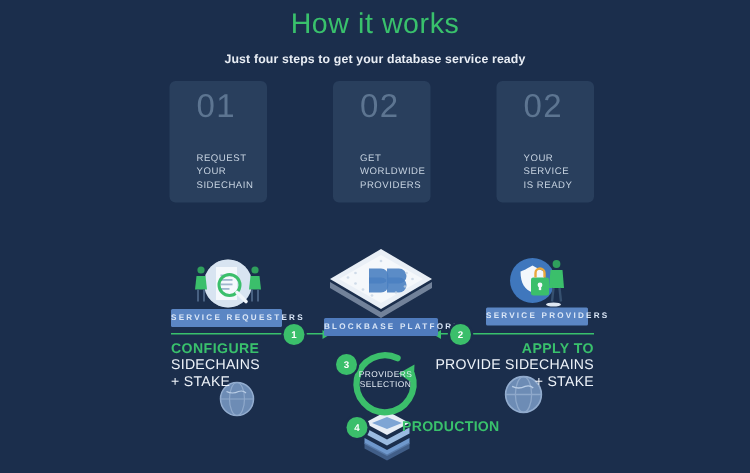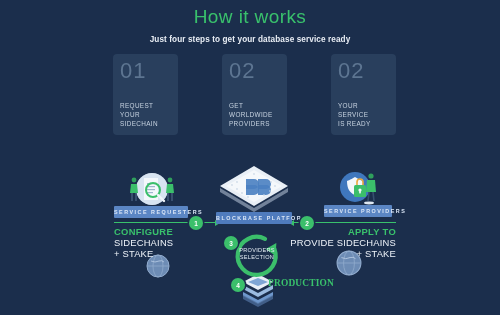--- a/index.html
+++ b/index.html
@@ -51,21 +51,21 @@
     width: 283px;
     display: flex;
     justify-content: space-between;
   }
   .card {
     width: 65px;
     height: 81px;
     background: #293f5d;
     border-radius: 4px;
     box-sizing: border-box;
-    padding: 5px 7px 7px 7px;
+    padding: 5px 7px 7px 18px;
     display: flex;
     flex-direction: column;
     justify-content: space-between;
   }
   .card-num {
     color: #5d7characters;
     color: #5d7591;
     font-size: 22px;
     font-weight: 300;
     letter-spacing: 1px;
@@ -160,21 +160,21 @@
     font-weight: 400;
     letter-spacing: 0.2px;
     line-height: 11px;
   }
   #caption-left  { left: 114px; top: 76px; text-align: left; }
   #caption-right { left: 276px; top: 76px; width: 120px; text-align: right; }
 
   
   #caption-production {
     position: absolute;
-    left: 268px; top: 128px; font-family: Liberation Serif, serif;
+    left: 268px; top: 128px;
   }
   #caption-production .l1,
   #caption-production .l2 {
     color: #39c16c;
     font-size: 9.4px;
     font-weight: 700;
     letter-spacing: 0.2px;
     line-height: 11px;
   }
 

